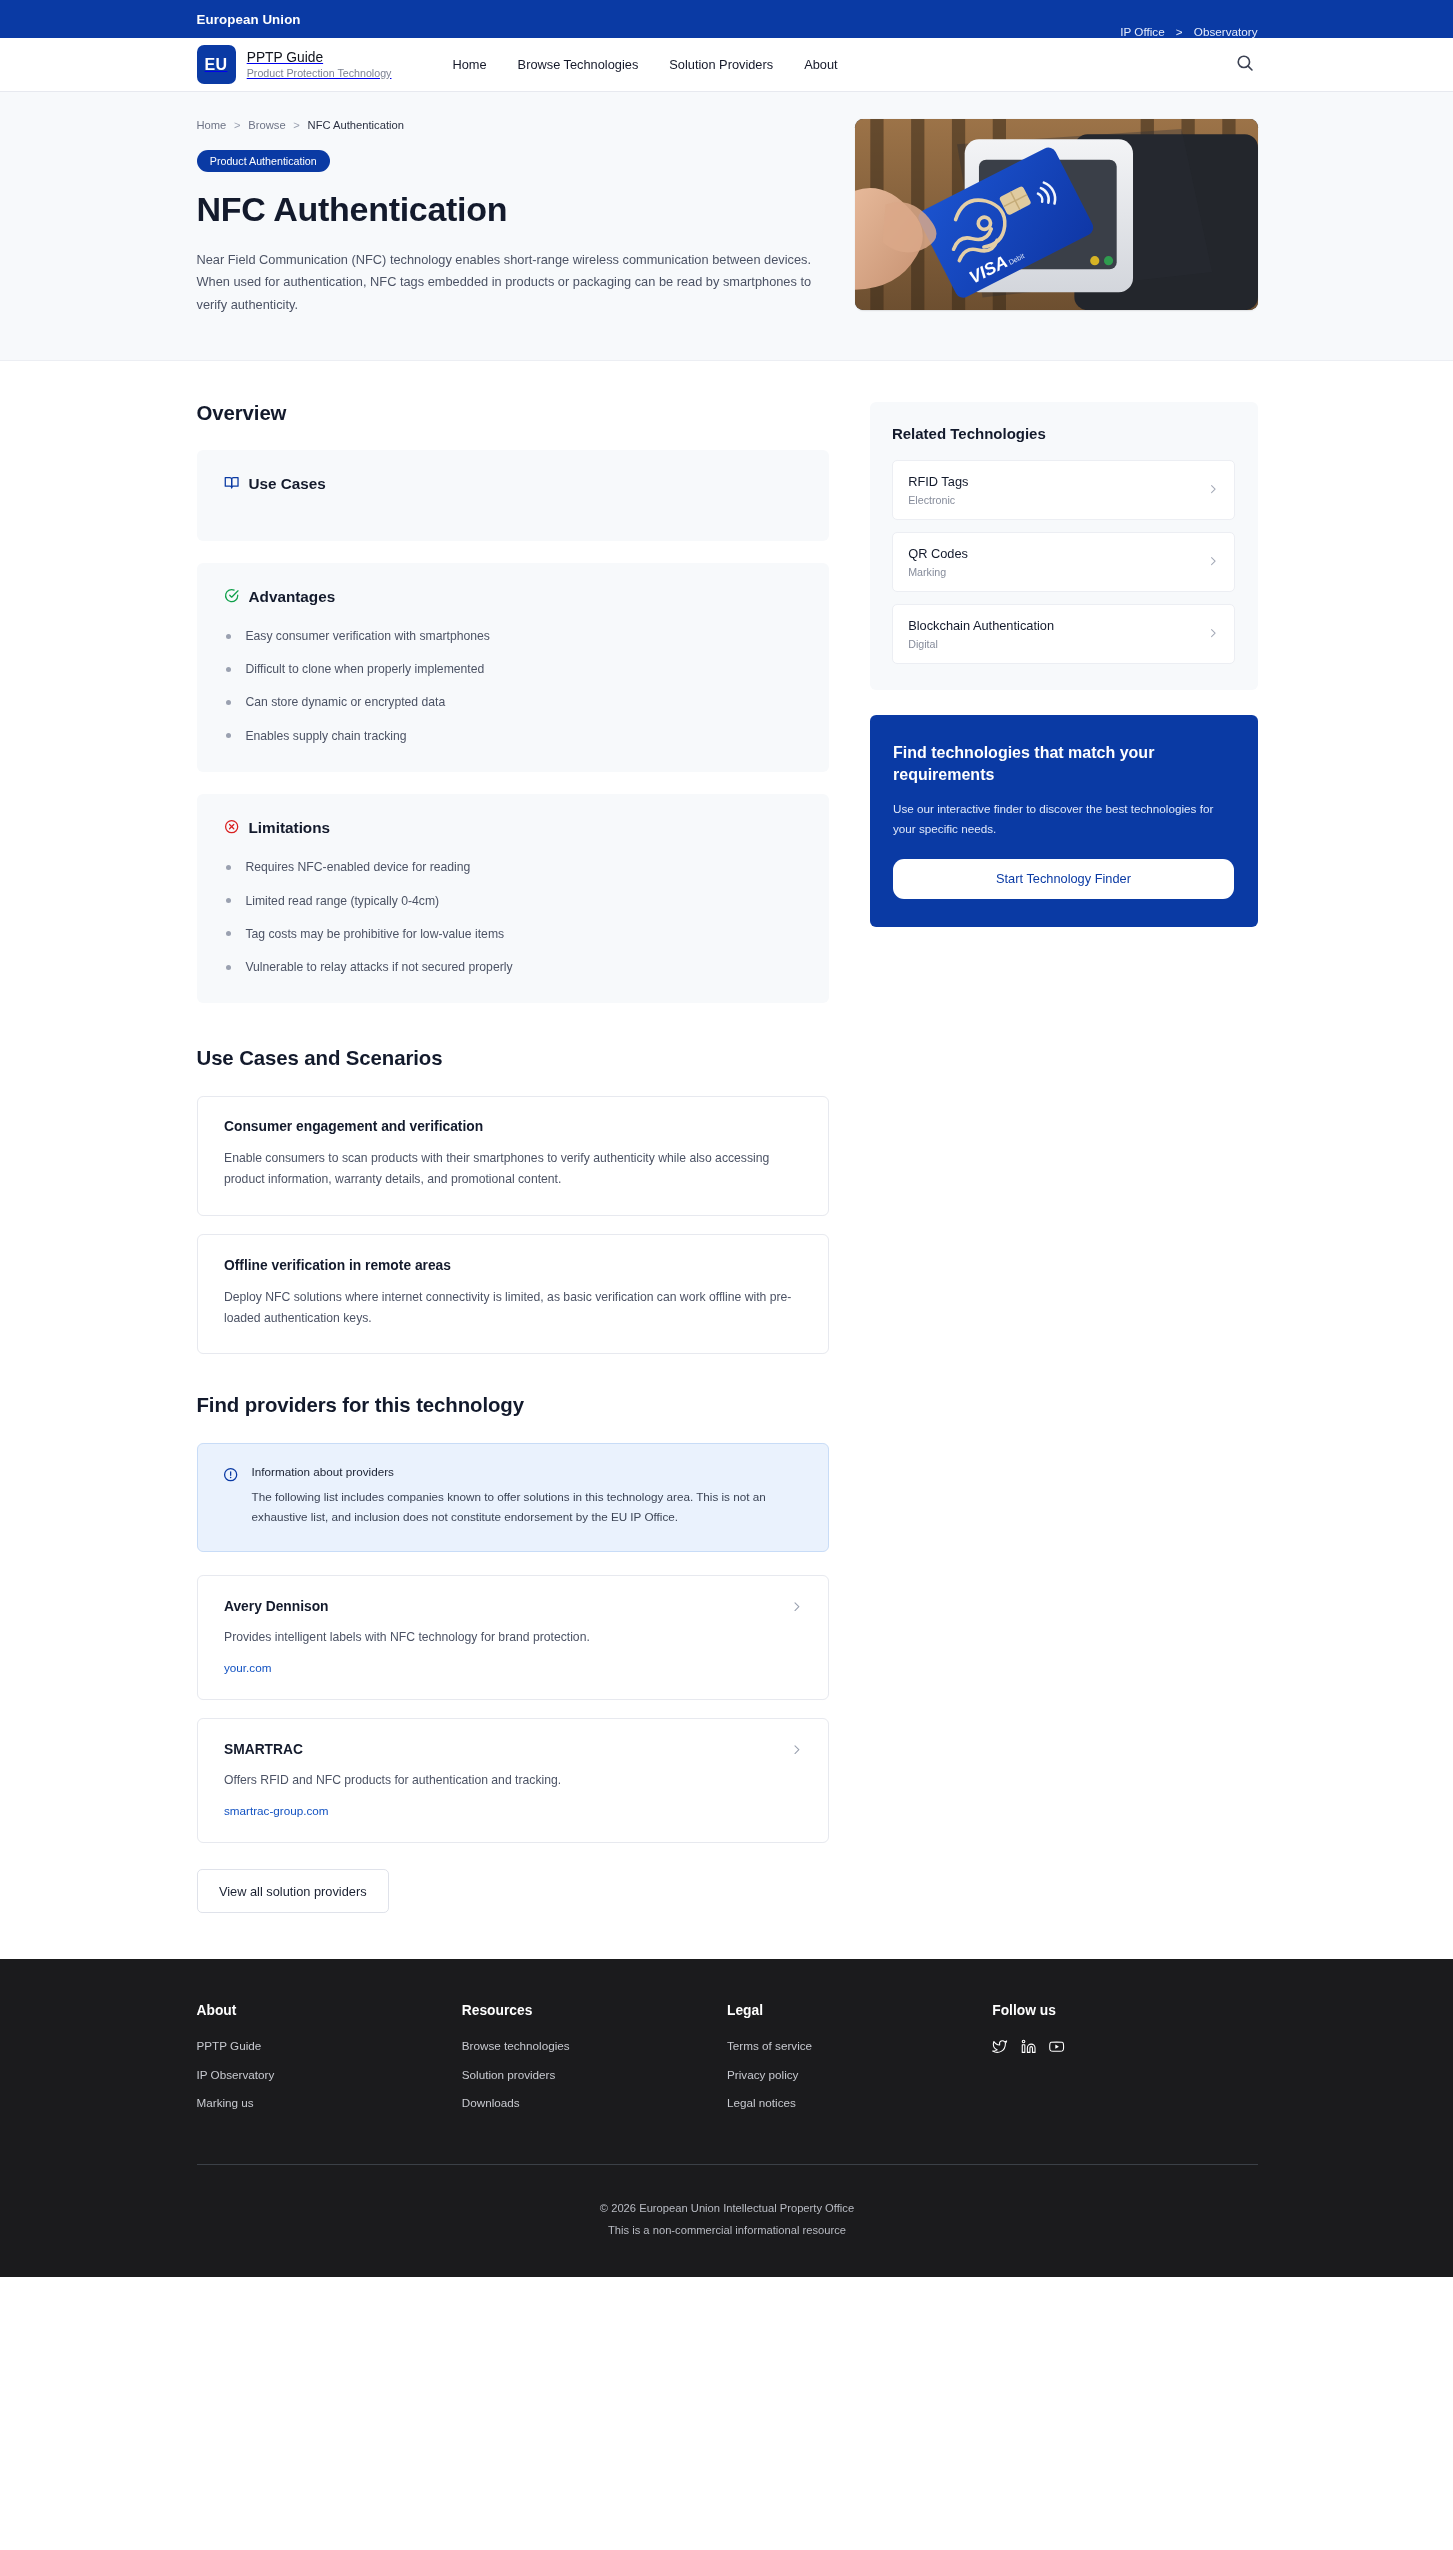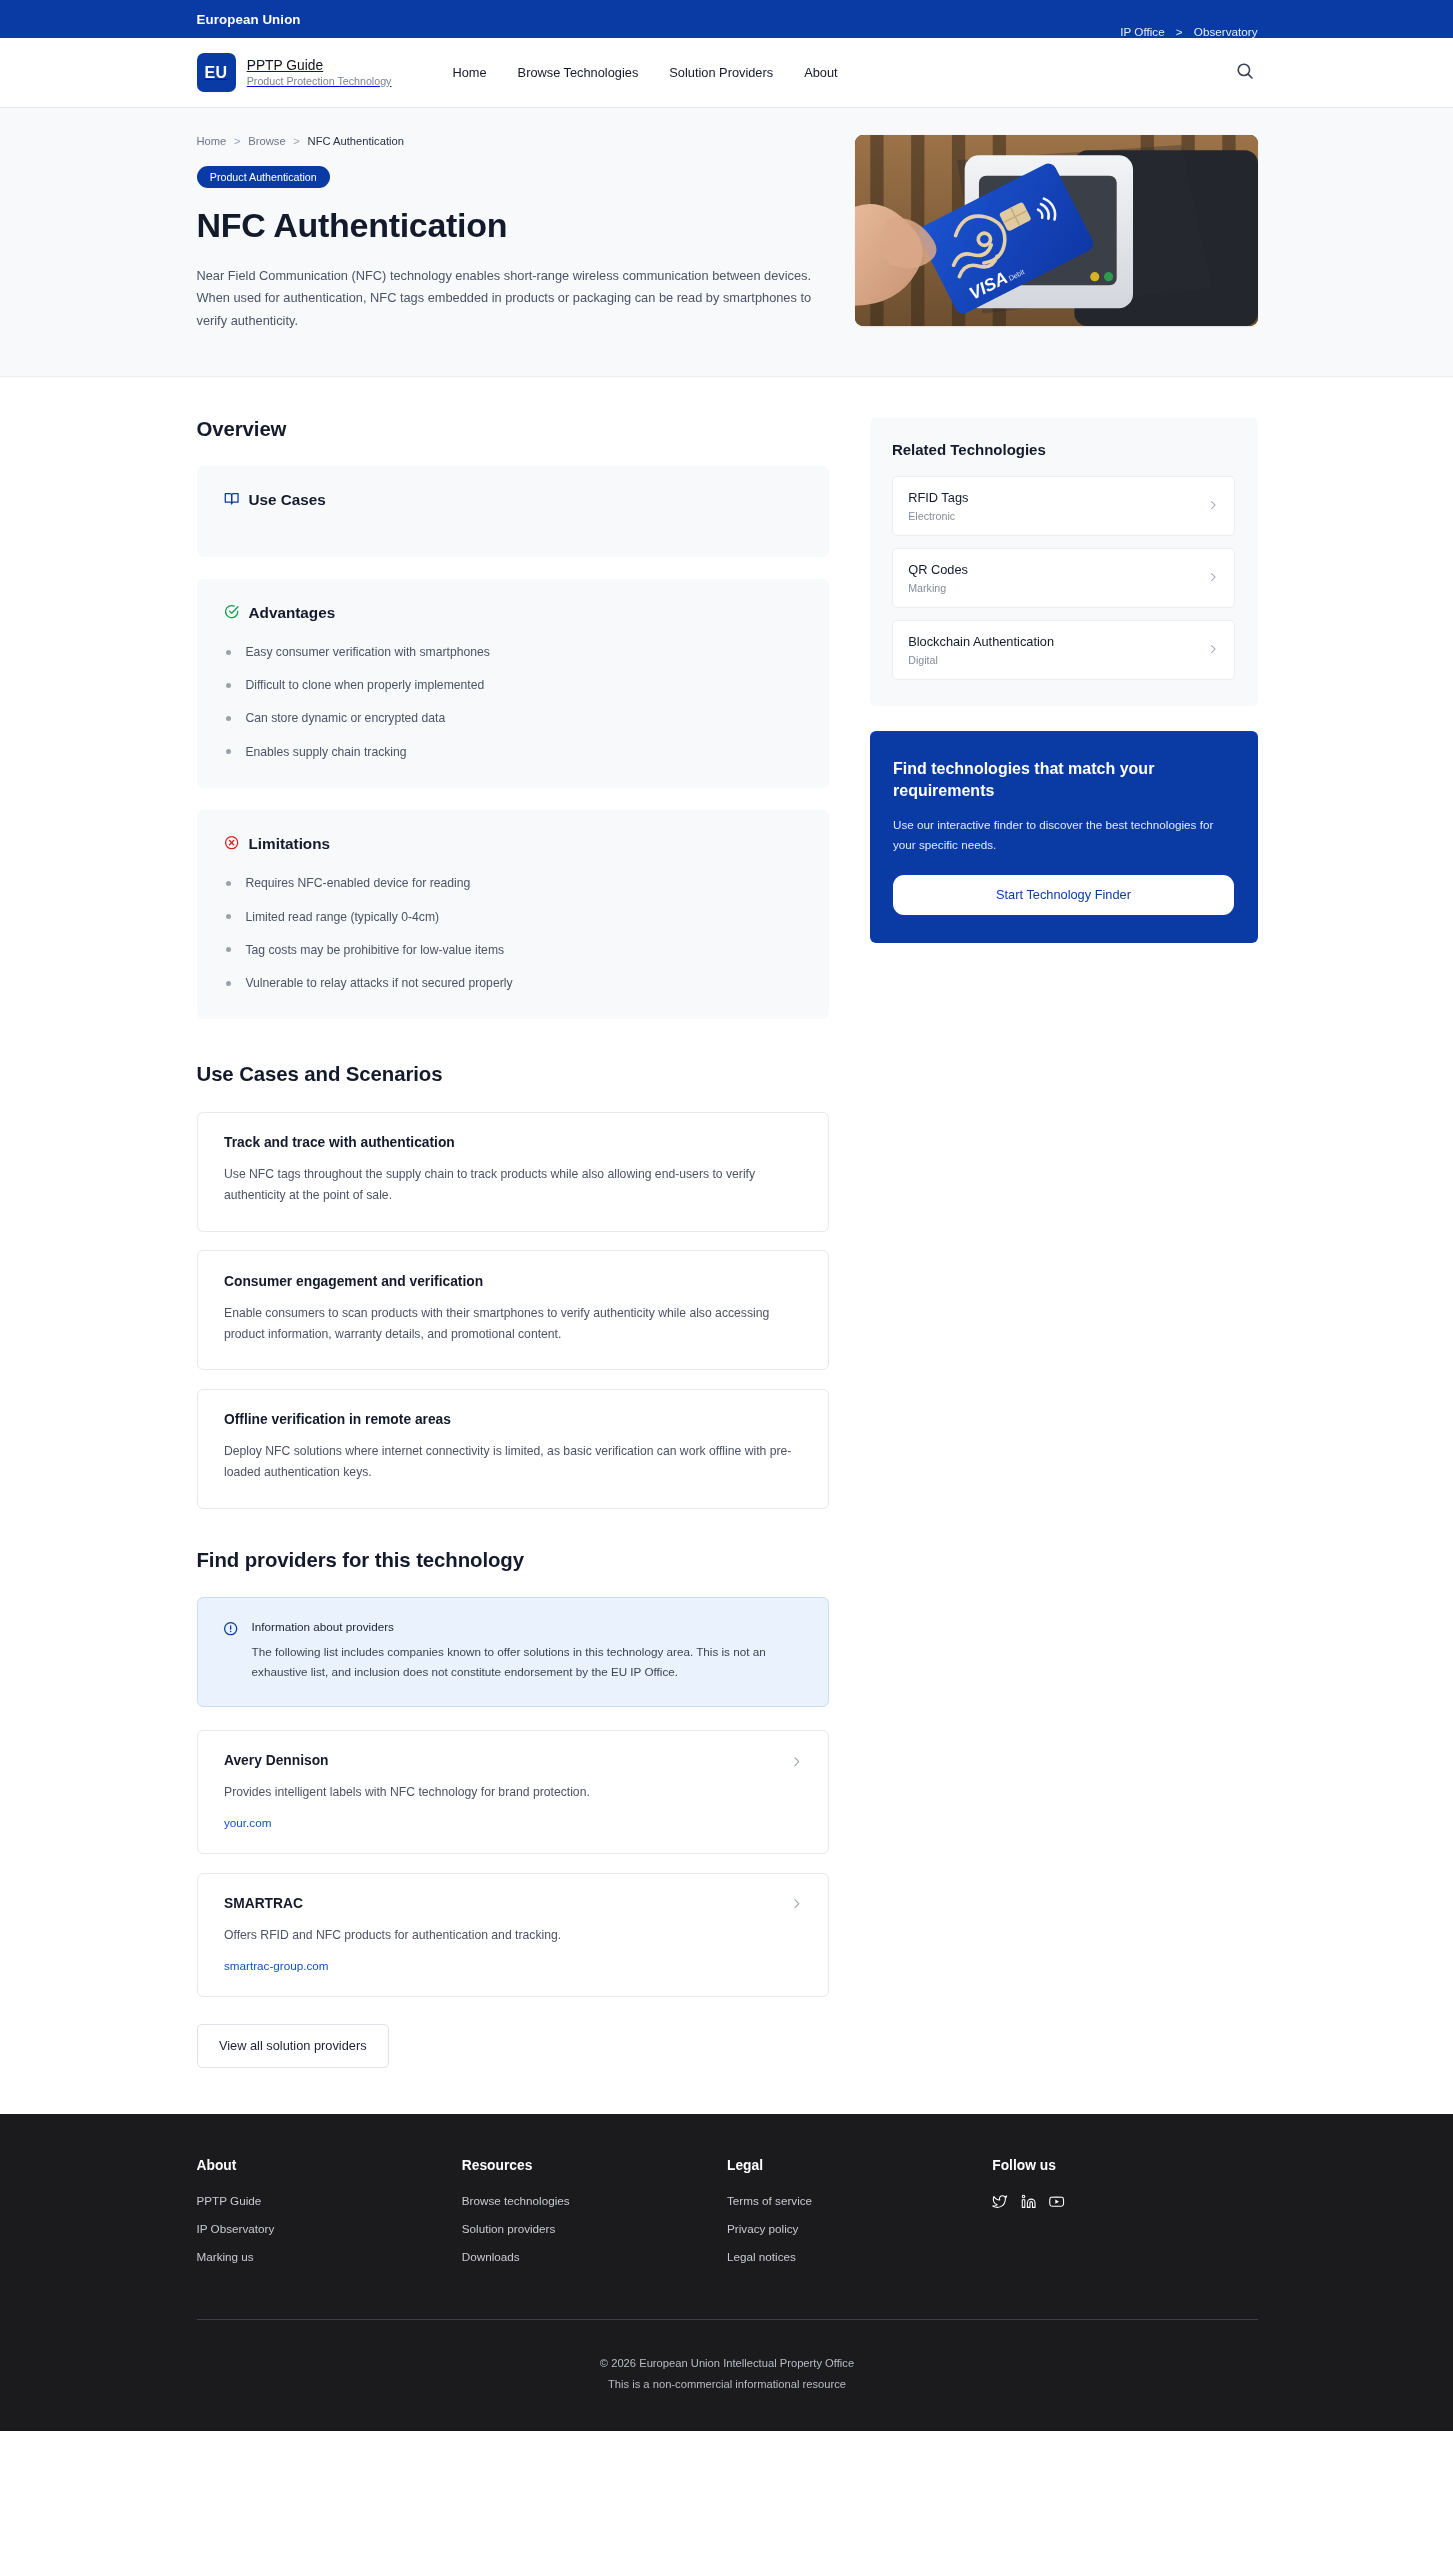--- a/index.html
+++ b/index.html
@@ -29,21 +29,21 @@
   .eu-strip-links { display: flex; align-items: center; gap: 11.2px; margin-top: 24px; }
   .eu-strip-links a, .eu-strip-links span {
     color: #e4ebfb; font-size: 11.7px; text-decoration: none;
   }
   .eu-sep { color: #b8c9ee; font-size: 10.7px; }
 
   
   .site-header {
     background: #ffffff;
     border-bottom: 0.5px solid #e7e9ef;
-    height: 70px;
+    height: 54px;
     display: flex; align-items: center;
   }
   .site-header .wrap { display: flex; align-items: center; width: 100%; }
   .brand { display: flex; align-items: center; gap: 11.2px; }
   .brand-mark {
     width: 39px; height: 39px; border-radius: 7.1px;
     background: #0a3aa4; color: #fff;
     display: flex; align-items: center; justify-content: center;
     font-size: 16px; font-weight: bold; letter-spacing: 0.3px;
   }
@@ -362,24 +362,20 @@
           <li>Vulnerable to relay attacks if not secured properly</li>
         </ul>
       </div>
 
       <div class="sec-gap"></div>
 
       
       <h2 class="sec-title">Use Cases and Scenarios</h2>
 
       <div class="card">
-        <h3>Track and trace with authentication</h3>
-        <p class="body">Use NFC tags throughout the supply chain to track products while also allowing end-users to verify authenticity at the point of sale.</p>
-      </div>
-      <div class="card">
         <h3>Consumer engagement and verification</h3>
         <p class="body">Enable consumers to scan products with their smartphones to verify authenticity while also accessing product information, warranty details, and promotional content.</p>
       </div>
       <div class="card">
         <h3>Offline verification in remote areas</h3>
         <p class="body">Deploy NFC solutions where internet connectivity is limited, as basic verification can work offline with pre-loaded authentication keys.</p>
       </div>
 
       <div class="sec-gap"></div>
 

